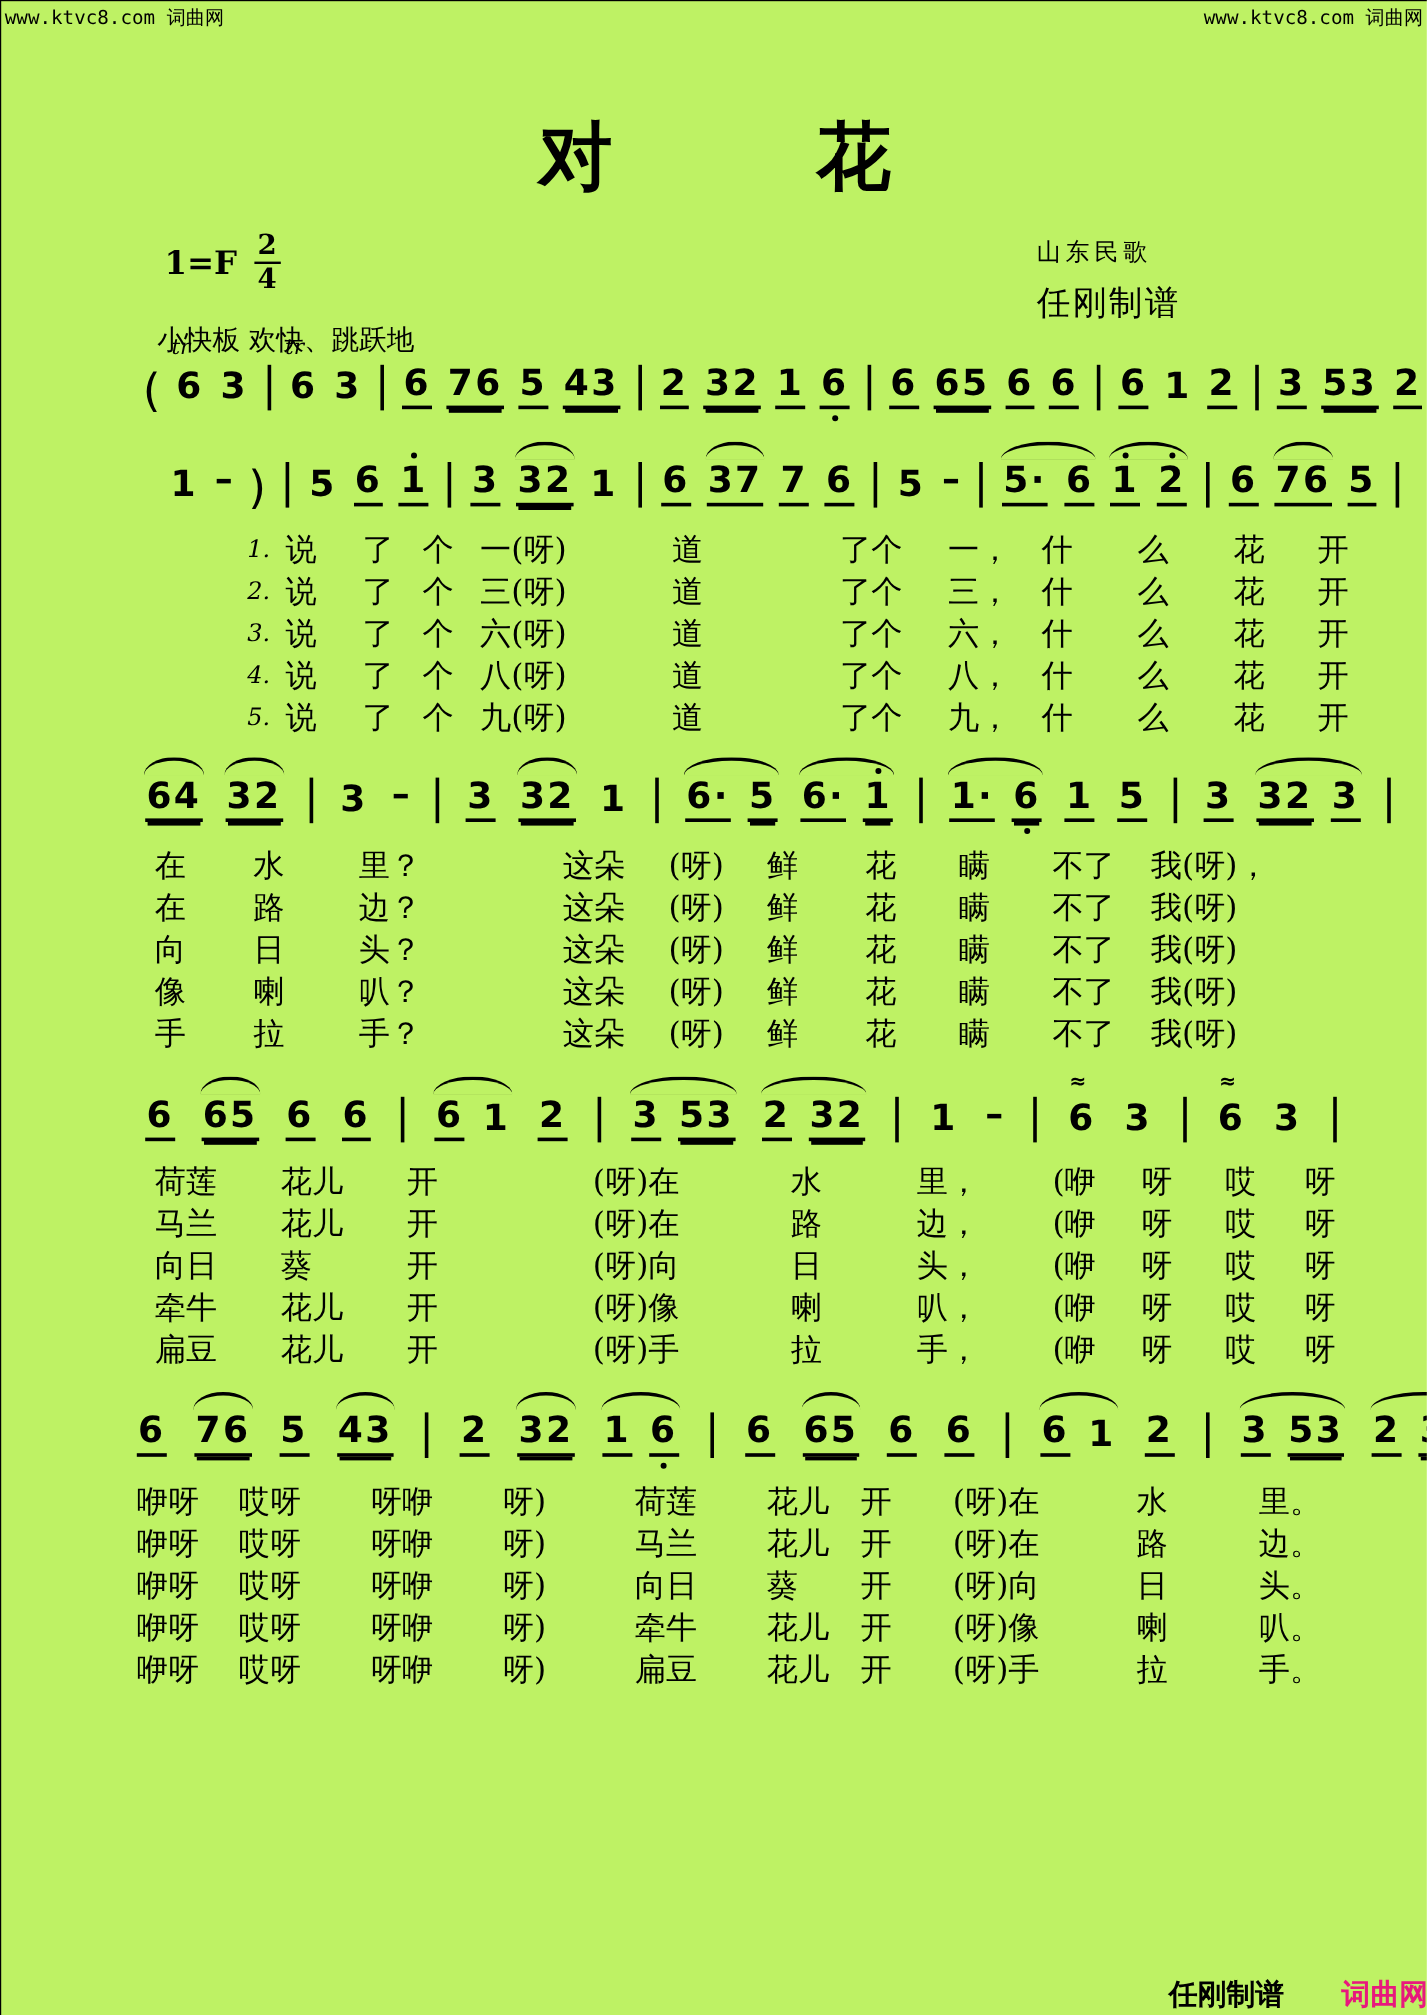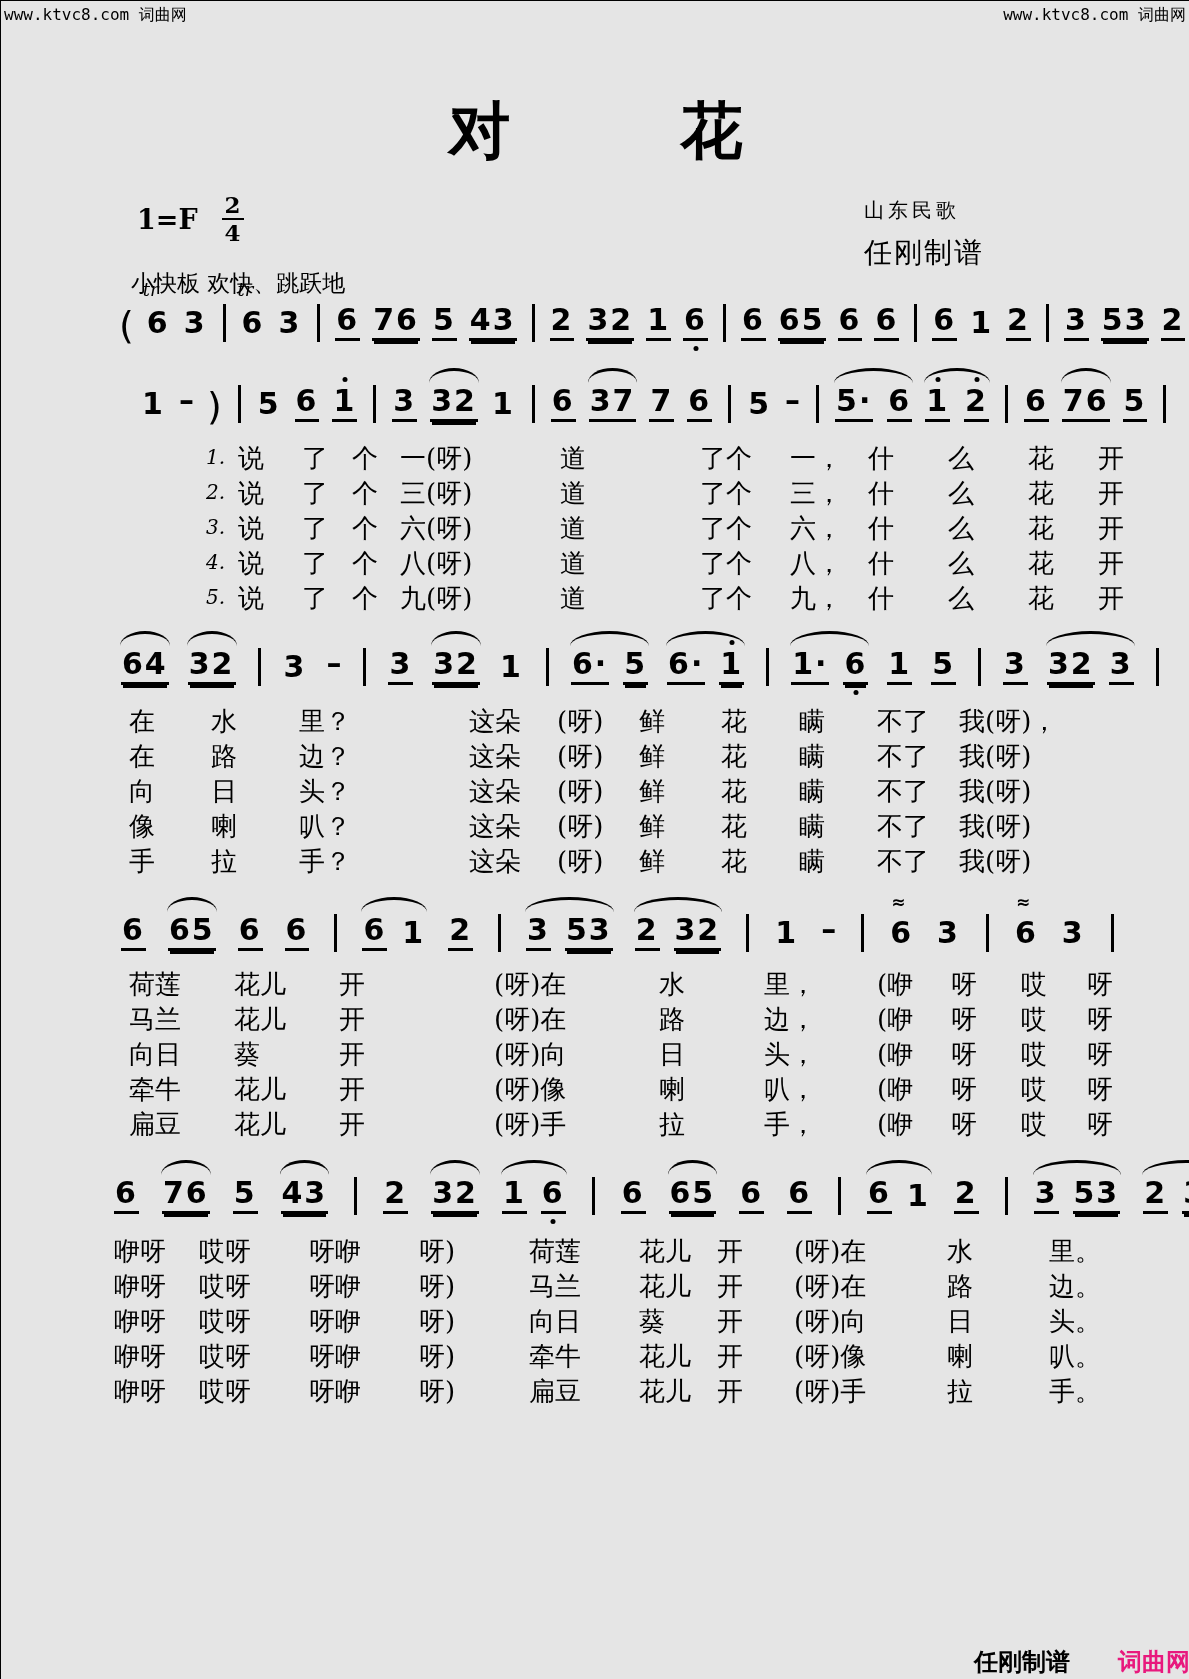--- a/index.html
+++ b/index.html
@@ -1,26 +1,26 @@
 <!DOCTYPE html>
 <html><head>
 <meta charset="utf-8">
 <style>
   html,body{margin:0;padding:0;background:#fff;}
-  #page{position:relative;width:1189px;height:1679px;background:#e5e5e5;overflow:hidden;
+  #page{position:relative;width:1189px;height:1679px;background:#bef264;overflow:hidden;
         font-family:"DejaVu Sans","Liberation Sans",sans-serif;color:#000;
         border-top:1px solid #000;border-left:1px solid #000;}
   .wm{position:absolute;top:4px;font-family:"DejaVu Sans Mono","Liberation Mono",monospace;
       font-size:16px;letter-spacing:0;color:#000;white-space:nowrap;}
   .wm-l{left:3px;}
   .wm-r{right:4px;}
   .title{position:absolute;top:88px;left:0;width:100%;display:flex;justify-content:center;
          column-gap:170px;font-size:62px;font-weight:bold;
          font-family:"DejaVu Serif","Liberation Serif",serif;}
-  .keysig{position:absolute;left:136px;top:192px;display:flex;align-items:center;column-gap:24px;
+  .keysig{position:absolute;left:136px;top:192px;display:flex;align-items:center;column-gap:14px;
           font-family:"DejaVu Serif","Liberation Serif",serif;font-size:27px;font-weight:bold;}
   .meter{display:inline-flex;flex-direction:column;align-items:center;font-size:23px;line-height:1.05;}
   .meter .mt{border-bottom:2px solid #000;padding:0 3px 1px;}
   .meter .mb{padding-top:1px;}
   .tempo{position:absolute;left:130px;top:243px;font-size:23px;
          font-family:"DejaVu Serif","Liberation Serif",serif;margin-top:24px;}
   .origin{position:absolute;left:863px;top:196px;font-size:20px;letter-spacing:4px;
           font-family:"DejaVu Serif","Liberation Serif",serif;}
   .arranger{position:absolute;left:863px;top:233px;font-size:28px;letter-spacing:2px;
           font-family:"DejaVu Serif","Liberation Serif",serif;}

